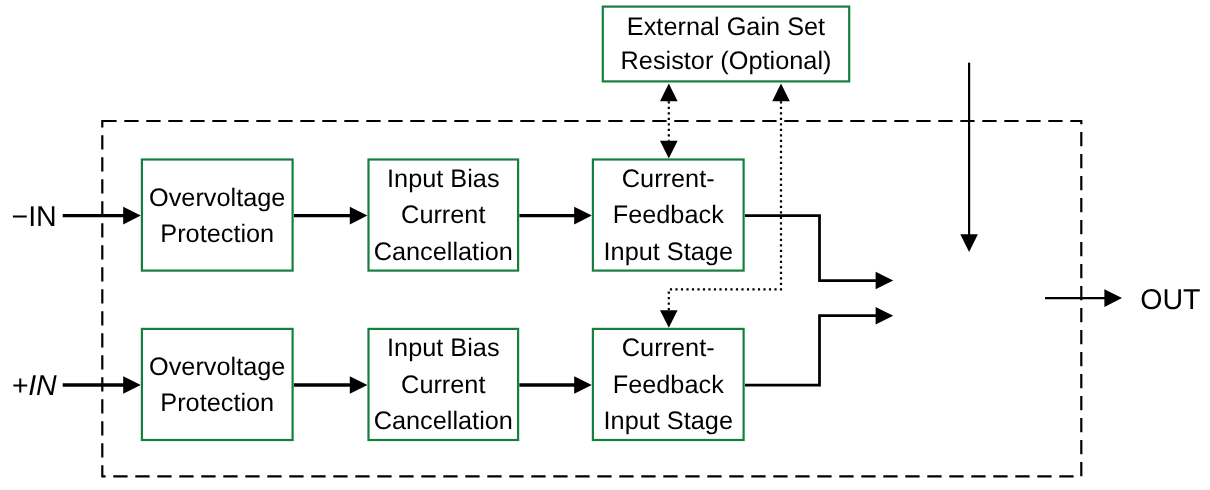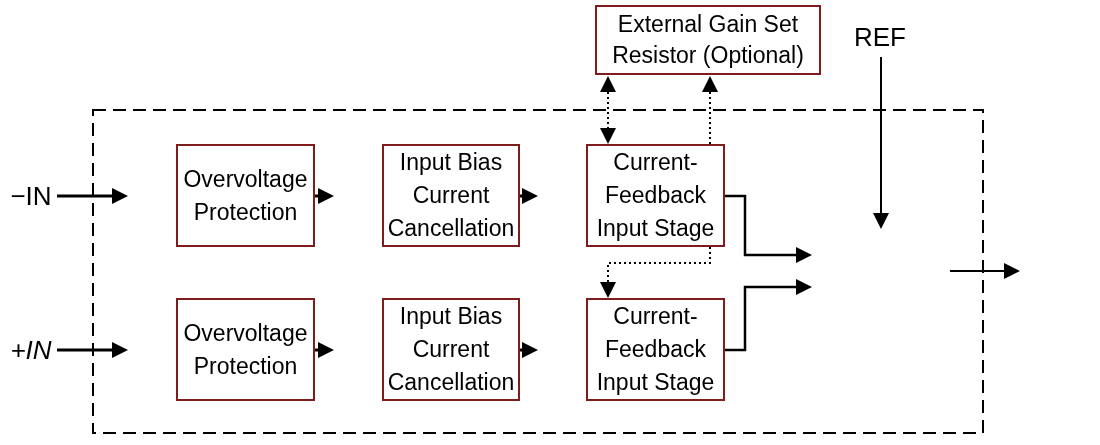--- a/index.html
+++ b/index.html
@@ -18,30 +18,29 @@
   }
   .wires {
     position: absolute;
     left: 0;
     top: 0;
   }
   .block {
     position: absolute;
     box-sizing: border-box;
     background: #ffffff;
-    border: 2px solid #7f1d1d;
+    border: 2px solid #15803d;
     display: flex;
     align-items: center;
     justify-content: center;
     text-align: center;
     white-space: pre-line;
     font-size: 23px;
     line-height: 33px;
     color: #000000;
-    margin-left: 48px;
   }
   .port-label {
     position: absolute;
     font-size: 26px;
     line-height: 32px;
     height: 32px;
     display: flex;
     align-items: center;
     justify-content: center;
     color: #000000;
@@ -121,15 +120,15 @@
   <div class="block blk-bias-bot">Input Bias
 Current
 Cancellation</div>
   <div class="block blk-cfb-bot">Current-
 Feedback
 Input Stage</div>
 
 
   <div class="port-label lbl-in-neg">−IN</div>
   <div class="port-label lbl-in-pos">+IN</div>
-  <div class="port-label lbl-ref">REF</div>
+  <div class="port-label lbl-out">OUT</div>
 
 </div>
 
 </body></html>

